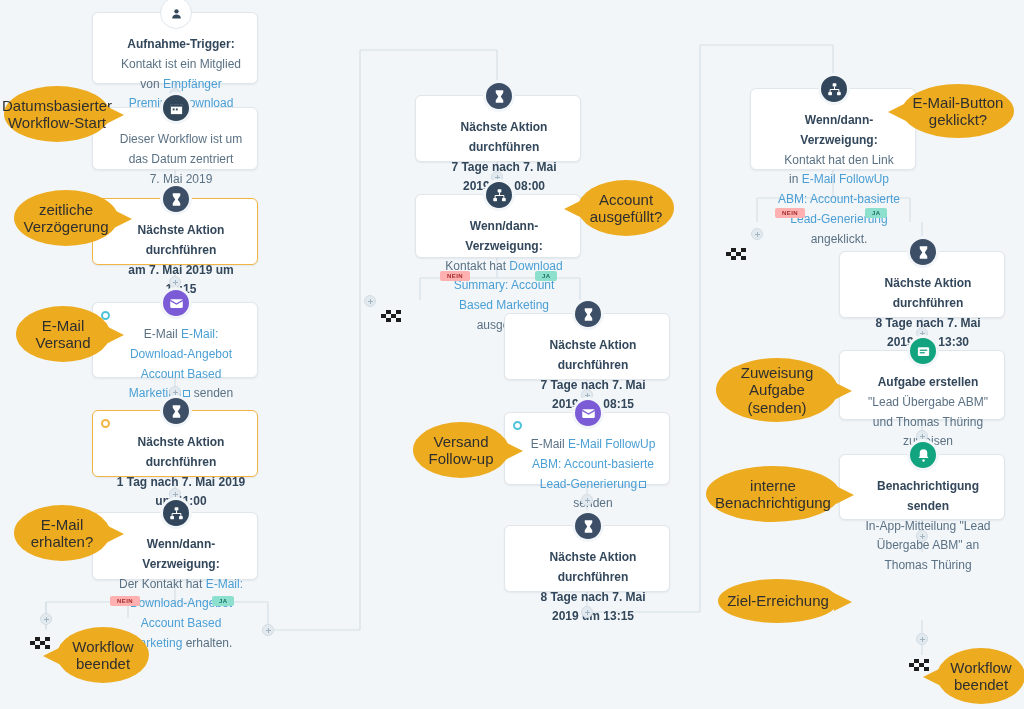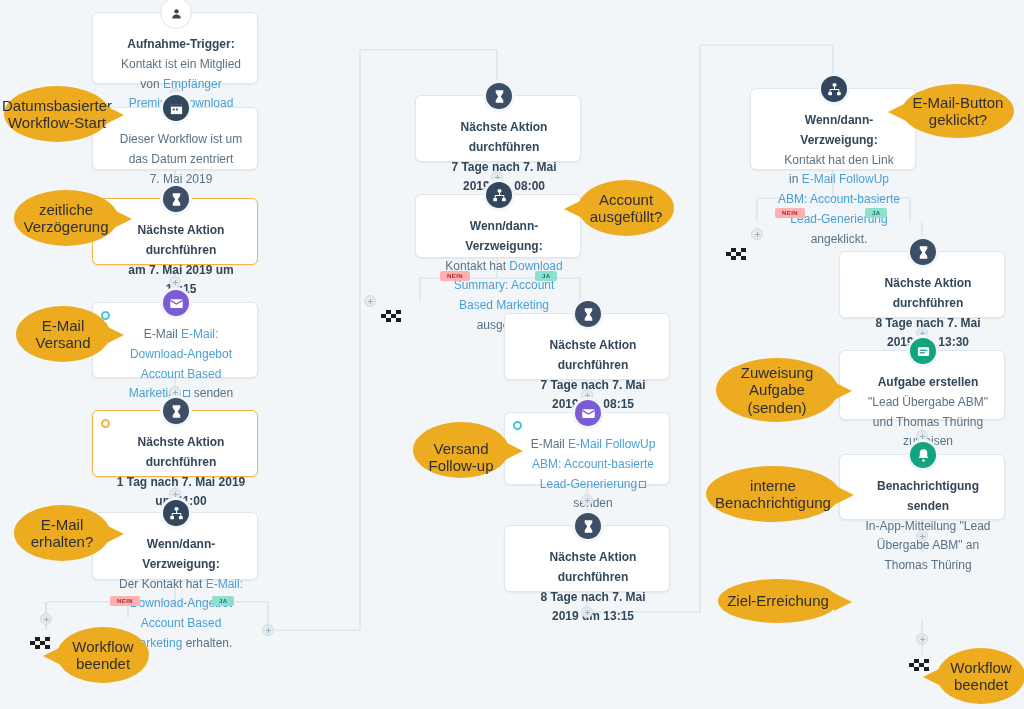--- a/index.html
+++ b/index.html
@@ -474,21 +474,21 @@
   <div class="callout left" style="left:57px; top:627px; width:92px; height:56px;">
     <span>Workflow beendet</span>
     <span class="tail"></span>
   </div>
 
   <div class="callout left" style="left:578px; top:180px; width:96px; height:56px;">
     <span>Account ausgefüllt?</span>
     <span class="tail"></span>
   </div>
 
-  <div class="callout right" style="left:413px; top:422px; width:96px; height:56px;align-items:flex-end;">
+  <div class="callout right" style="left:413px; top:422px; width:96px; height:56px;">
     <span>Versand Follow-up</span>
     <span class="tail"></span>
   </div>
 
   <div class="callout left" style="left:902px; top:84px; width:112px; height:54px;">
     <span>E-Mail-Button geklickt?</span>
     <span class="tail"></span>
   </div>
 
   <div class="callout right" style="left:716px; top:358px; width:122px; height:64px;">

